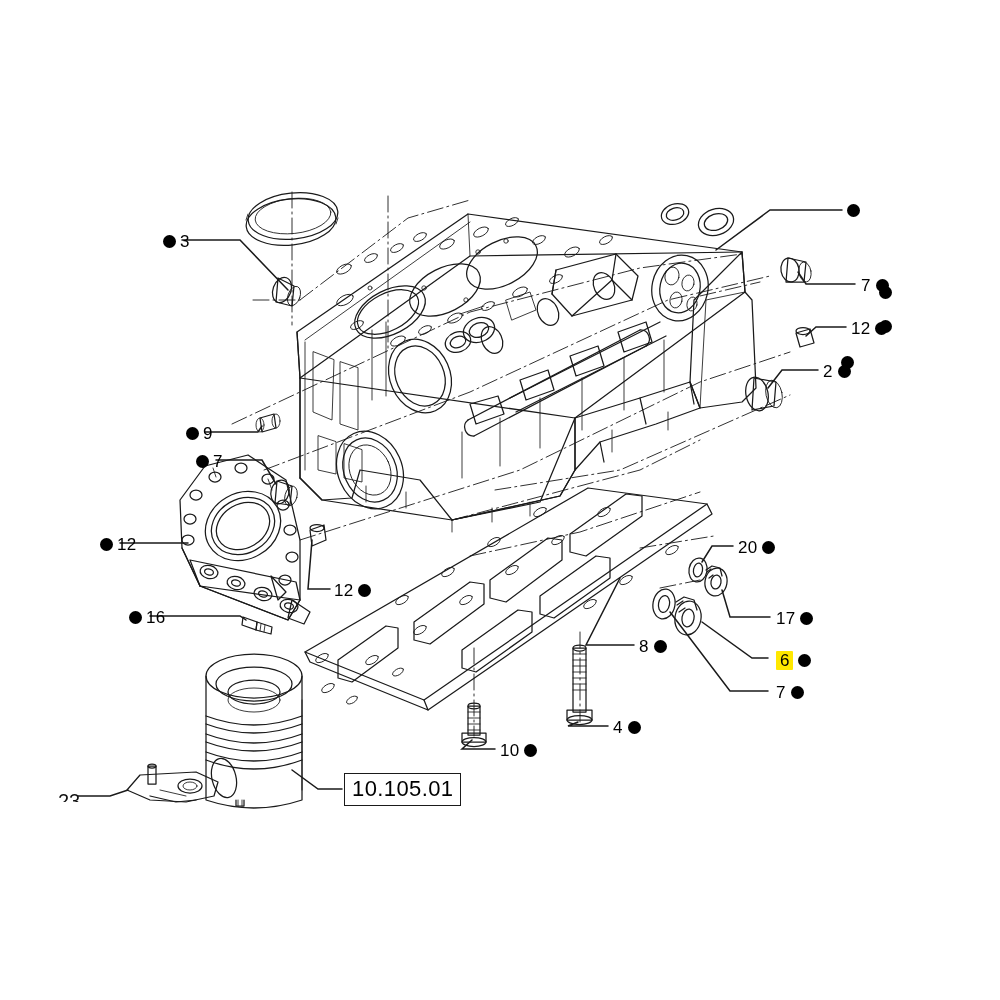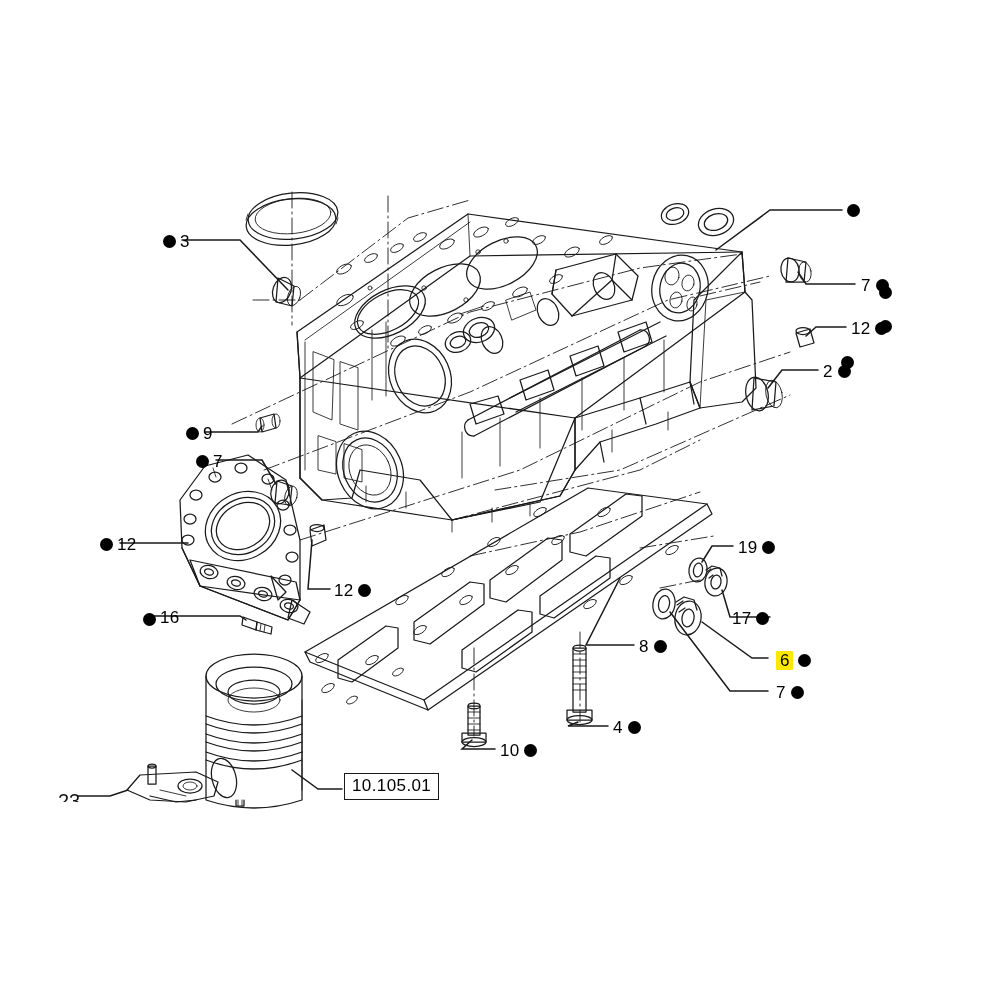--- a/index.html
+++ b/index.html
@@ -19,21 +19,21 @@
   .dot{display:inline-block;width:13px;height:13px;border-radius:50%;background:#000;}
   .callout.left .num{margin-left:4px;}
   .callout.right .num{margin-right:5px;}
   .callout .hl{background:#ffe800;padding:1px 3px 1px 4px;border-radius:1px;}
 
   
   .lonedot{position:absolute;width:13px;height:13px;border-radius:50%;background:#000;}
 
   
   .refbox{position:absolute;border:1.6px solid #1a1a1a;background:#fff;
-          padding:2px 7px 3px 7px;font-size:17px;letter-spacing:0.4px;
+          padding:2px 7px 3px 7px;font-size:22px;letter-spacing:0.4px;
           box-shadow:0 0 0 0.6px #fff inset;}
   .cut{position:absolute;font-size:20px;color:#111;overflow:hidden;}
 </style>
 </head>
 <body>
 
 <div id="sheet">
 
   <svg id="artwork" viewBox="0 0 1000 1000" xmlns="http://www.w3.org/2000/svg">
     <defs>
@@ -475,45 +475,45 @@
         <span class="num">9</span>
       </div>
       <div class="callout left" style="left: 196px; top: 453px;">
         <span class="dot"></span>
         <span class="num">7</span>
       </div>
       <div class="callout left" style="left: 100px; top: 536px;">
         <span class="dot"></span>
         <span class="num">12</span>
       </div>
-      <div class="callout left" style="left: 143px; top: 609px; align-items: flex-end;">
+      <div class="callout left" style="left: 129px; top: 609px;">
         <span class="dot"></span>
         <span class="num">16</span>
       </div>
       <div class="callout right" style="left: 334px; top: 582px;">
         <span class="num">12</span>
         <span class="dot"></span>
       </div>
       <div class="callout right" style="left: 500px; top: 742px;">
         <span class="num">10</span>
         <span class="dot"></span>
       </div>
       <div class="callout right" style="left: 613px; top: 719px;">
         <span class="num">4</span>
         <span class="dot"></span>
       </div>
       <div class="callout right" style="left: 639px; top: 638px;">
         <span class="num">8</span>
         <span class="dot"></span>
       </div>
       <div class="callout right" style="left: 738px; top: 539px;">
-        <span class="num">19</span>
-        <span class="dot"></span>
-      </div>
-      <div class="callout right" style="left: 732px; top: 610px;">
+        <span class="num">20</span>
+        <span class="dot"></span>
+      </div>
+      <div class="callout right" style="left: 776px; top: 610px;">
         <span class="num">17</span>
         <span class="dot"></span>
       </div>
       <div class="callout right" style="left: 776px; top: 651px;">
         <span class="num hl">6</span>
         <span class="dot"></span>
       </div>
       <div class="callout right" style="left: 776px; top: 684px;">
         <span class="num">7</span>
         <span class="dot"></span>

